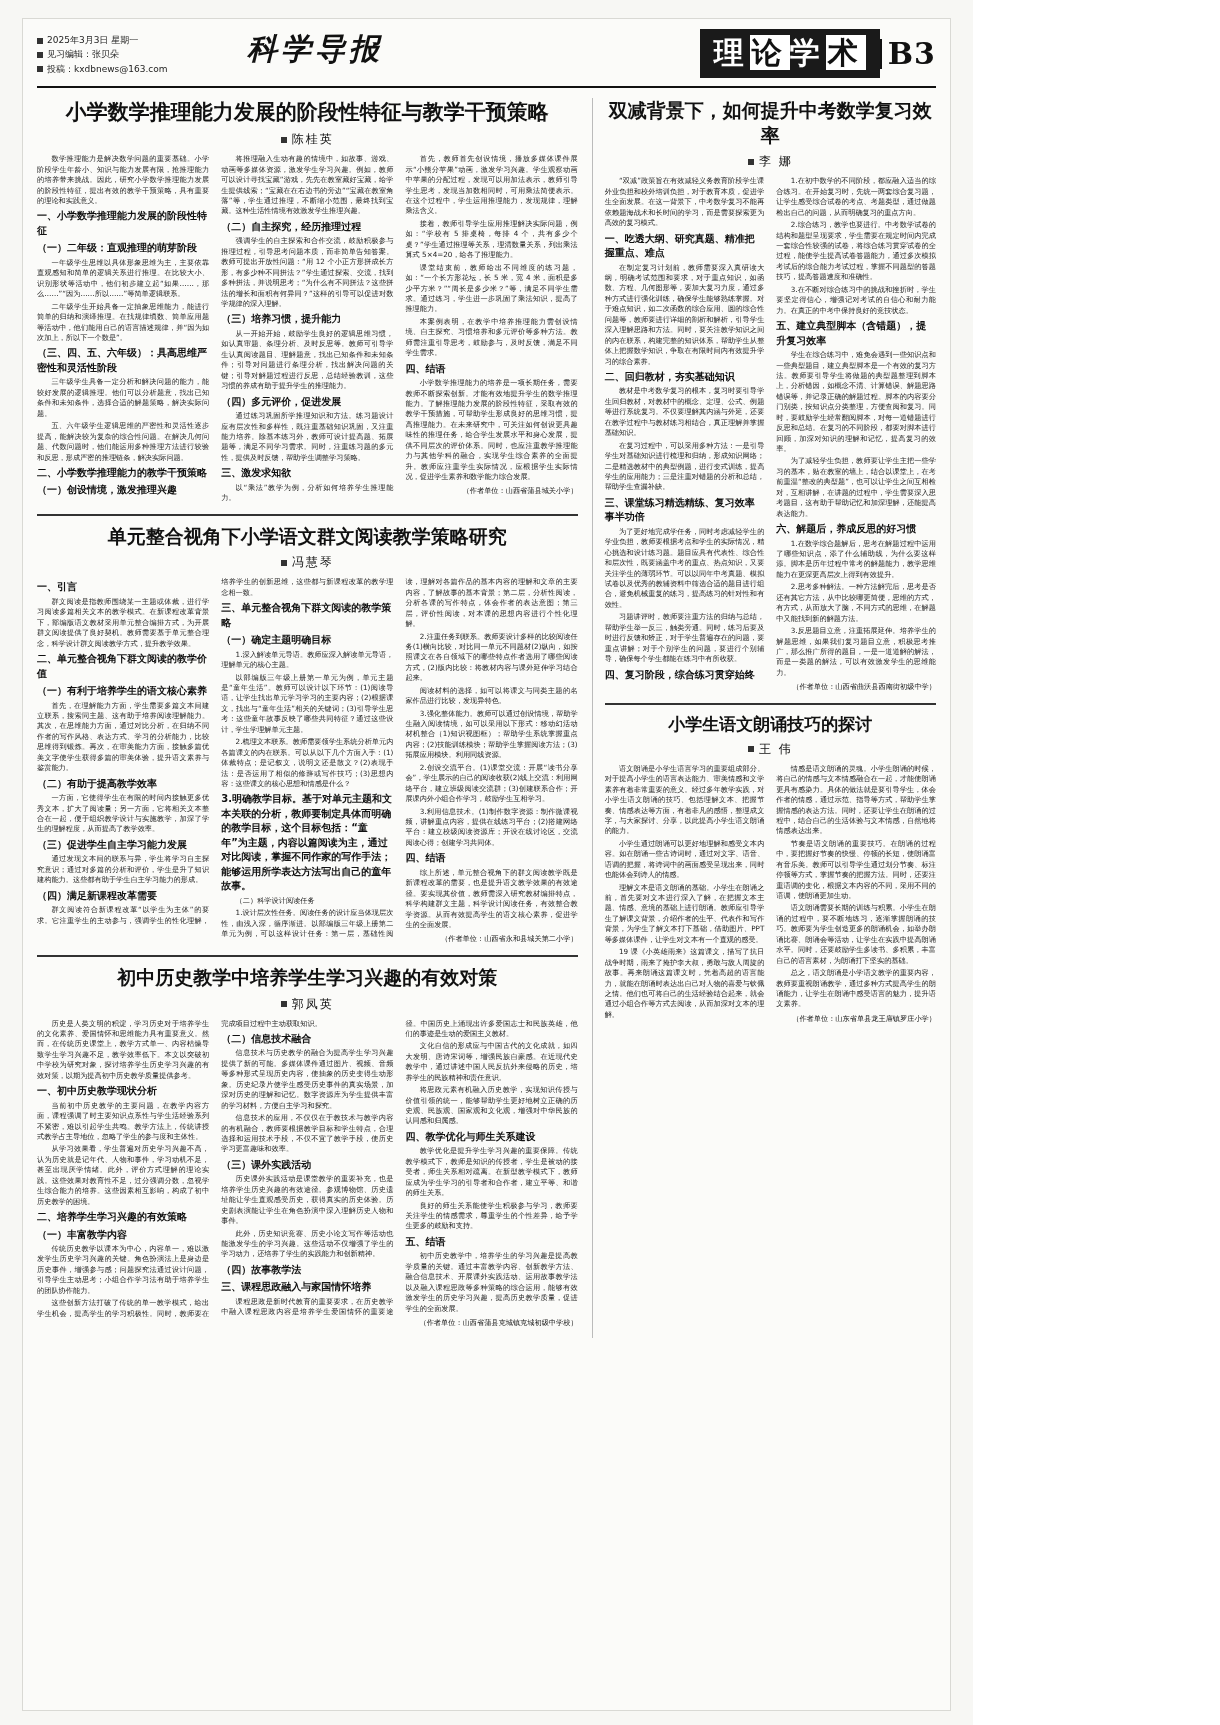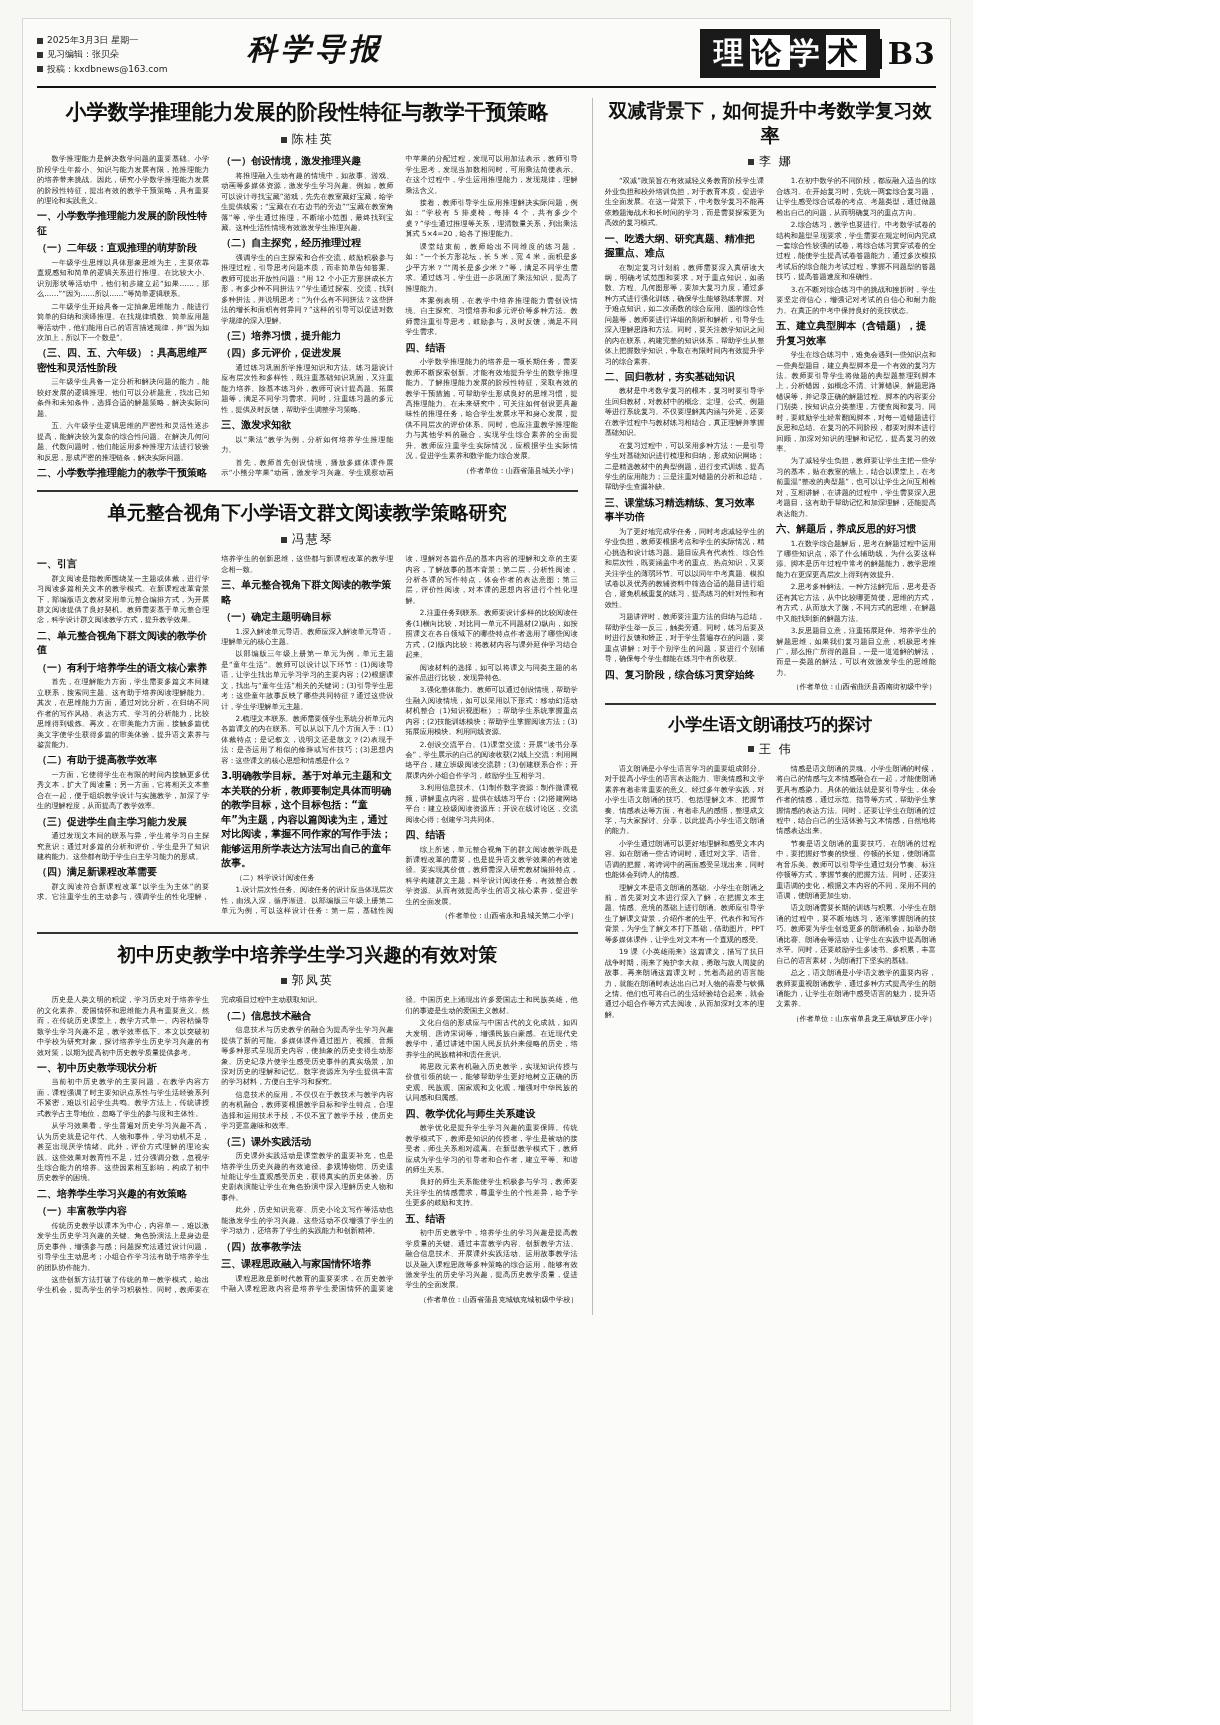--- a/index.html
+++ b/index.html
@@ -77,20 +77,21 @@
           <p class="tx">二年级学生开始具备一定抽象思维能力，能进行简单的归纳和演绎推理。在找规律填数、简单应用题等活动中，他们能用自己的语言描述规律，并“因为如次加上，所以下一个数是”。</p>
           <p class="hd">（三、四、五、六年级）：具高思维严密性和灵活性阶段</p>
           <p class="tx">三年级学生具备一定分析和解决问题的能力，能较好发展的逻辑推理。他们可以分析题意，找出已知条件和未知条件，选择合适的解题策略，解决实际问题。</p>
           <p class="tx">五、六年级学生逻辑思维的严密性和灵活性逐步提高，能解决较为复杂的综合性问题。在解决几何问题、代数问题时，他们能运用多种推理方法进行较验和反思，形成严密的推理链条，解决实际问题。</p>
           <p class="hd">二、小学数学推理能力的教学干预策略</p>
           <p class="hd">（一）创设情境，激发推理兴趣</p>
           <p class="tx">将推理融入生动有趣的情境中，如故事、游戏、动画等多媒体资源，激发学生学习兴趣。例如，教师可以设计寻找宝藏”游戏，先先在教室藏好宝藏，给学生提供线索；“宝藏在在右边书的旁边”“宝藏在教室角落”等，学生通过推理，不断缩小范围，最终找到宝藏。这种生活性情境有效激发学生推理兴趣。</p>
           <p class="hd">（二）自主探究，经历推理过程</p>
           <p class="tx">强调学生的自主探索和合作交流，鼓励积极参与推理过程，引导思考问题本质，而非简单告知答案。教师可提出开放性问题：“用 12 个小正方形拼成长方形，有多少种不同拼法？”学生通过探索、交流，找到多种拼法，并说明思考；“为什么有不同拼法？这些拼法的增长和面积有何异同？”这样的引导可以促进对数学规律的深入理解。</p>
           <p class="hd">（三）培养习惯，提升能力</p>
+          <p class="tx">从一开始开始，鼓励学生良好的逻辑思维习惯，如认真审题、条理分析、及时反思等。教师可引导学生认真阅读题目、理解题意，找出已知条件和未知条件；引导对问题进行条理分析，找出解决问题的关键；引导对解题过程进行反思，总结经验教训，这些习惯的养成有助于提升学生的推理能力。</p>
           <p class="hd">（四）多元评价，促进发展</p>
           <p class="tx">通过练习巩固所学推理知识和方法。练习题设计应有层次性和多样性，既注重基础知识巩固，又注重能力培养。除基本练习外，教师可设计提高题、拓展题等，满足不同学习需求。同时，注重练习题的多元性，提供及时反馈，帮助学生调整学习策略。</p>
           <p class="hd">三、激发求知欲</p>
           <p class="tx">以“乘法”教学为例，分析如何培养学生推理能力。</p>
           <p class="tx">首先，教师首先创设情境，播放多媒体课件展示“小熊分苹果”动画，激发学习兴趣。学生观察动画中苹果的分配过程，发现可以用加法表示，教师引导学生思考，发现当加数相同时，可用乘法简便表示。在这个过程中，学生运用推理能力，发现规律，理解乘法含义。</p>
           <p class="tx">接着，教师引导学生应用推理解决实际问题，例如：“学校有 5 排桌椅，每排 4 个，共有多少个桌？”学生通过推理等关系，理清数量关系，列出乘法算式 5×4=20，给各了推理能力。</p>
           <p class="tx">课堂结束前，教师给出不同维度的练习题，如：“一个长方形花坛，长 5 米，宽 4 米，面积是多少平方米？”“周长是多少米？”等，满足不同学生需求。通过练习，学生进一步巩固了乘法知识，提高了推理能力。</p>
           <p class="tx">本案例表明，在教学中培养推理能力需创设情境、自主探究、习惯培养和多元评价等多种方法。教师需注重引导思考，鼓励参与，及时反馈，满足不同学生需求。</p>
           <p class="hd">四、结语</p>
           <p class="tx">小学数学推理能力的培养是一项长期任务，需要教师不断探索创新。才能有效地提升学生的数学推理能力。了解推理能力发展的阶段性特征，采取有效的教学干预措施，可帮助学生形成良好的思维习惯，提高推理能力。在未来研究中，可关注如何创设更具趣味性的推理任务，给合学生发展水平和身心发展，提供不同层次的评价体系。同时，也应注重教学推理能力与其他学科的融合，实现学生综合素养的全面提升。教师应注重学生实际情况，应根据学生实际情况，促进学生素养和数学能力综合发展。</p>

